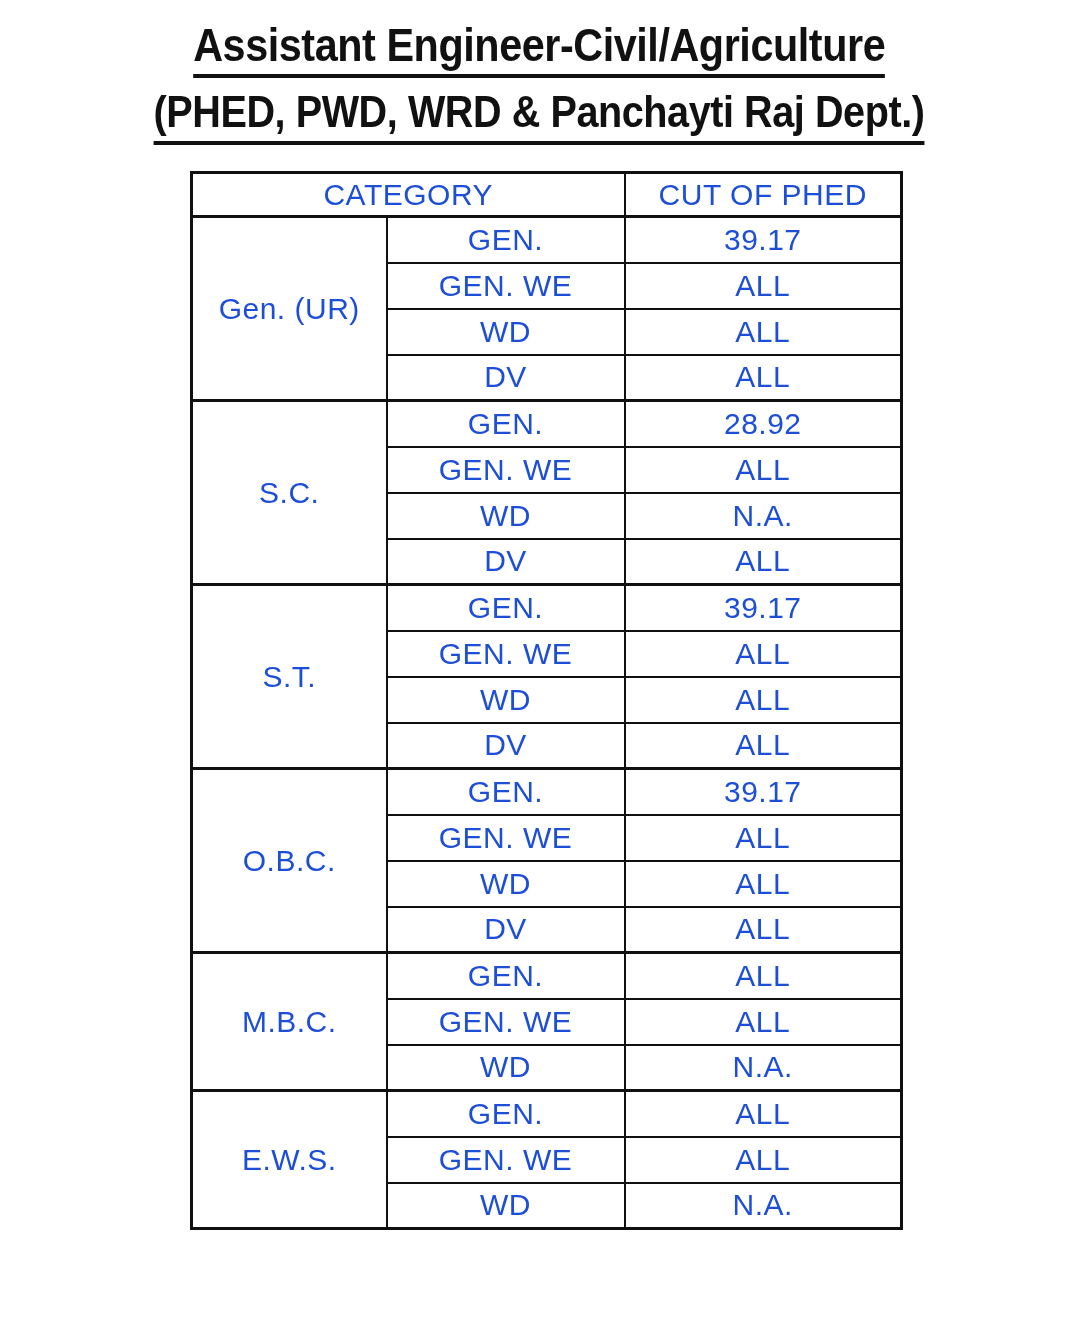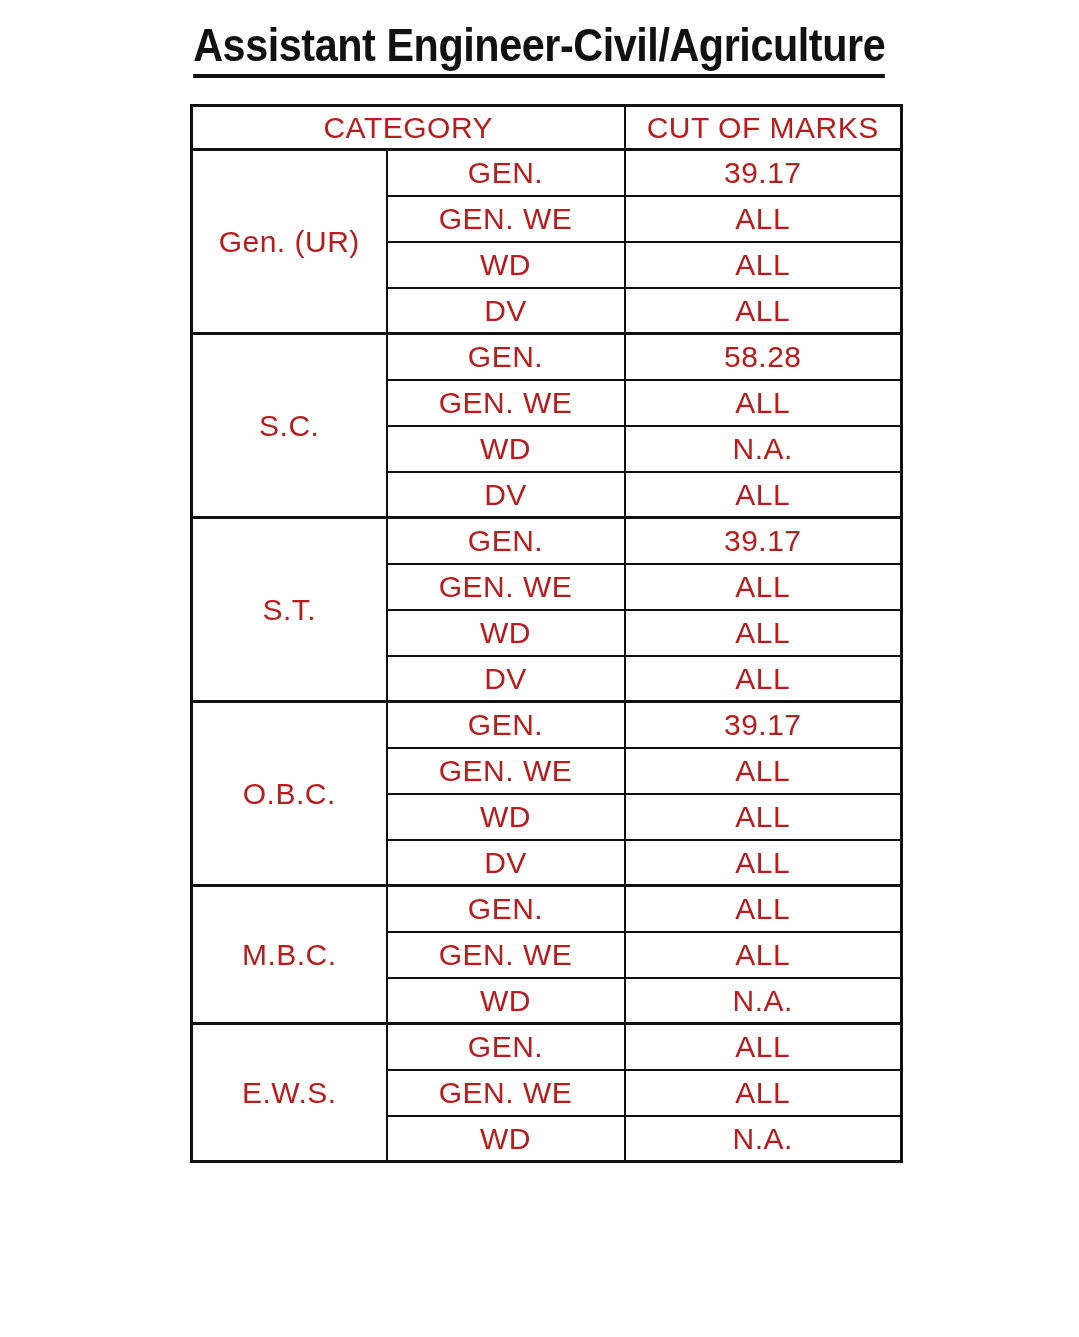--- a/index.html
+++ b/index.html
@@ -51,49 +51,52 @@
   .cutoff-table td {
     border: 2px solid #101010;
     text-align: center;
     vertical-align: middle;
     font-weight: normal;
     font-size: 30px;
     letter-spacing: 0.5px;
     padding: 0;
     height: 46px;
     background: #ffffff;
-    color: #b91c1c;
+    color: #1d4ed8;
   }
   .cutoff-table tr.hdr th { height: 44px; }
   .cutoff-table td.grp { font-size: 30px; }
   .cutoff-table tr.gs th,
   .cutoff-table tr.gs td { border-top-width: 3px; }
 </style>
 </head>
 <body>
 
 <div class="page">
 
   <div class="titles">
     <div class="t-line t1">
       <span>Assistant Engineer-Civil/Agriculture</span>
     </div>
+    <div class="t-line t2">
+      <span>(PHED, PWD, WRD &amp; Panchayti Raj Dept.)</span>
+    </div>
   </div>
 
   <table class="cutoff-table">
     <colgroup>
       <col style="width:195px">
       <col style="width:238px">
       <col style="width:277px">
     </colgroup>
 
     <tbody>
         <tr class="hdr">
       <th colspan="2">CATEGORY</th>
-      <th>CUT OF MARKS</th>
+      <th>CUT OF PHED</th>
     </tr>
 
     <tr class="gs">
       <td class="grp" rowspan="4">Gen. (UR)</td>
       <td>GEN.</td>
       <td>39.17</td>
     </tr>
     <tr>
       <td>GEN. WE</td>
       <td>ALL</td>
@@ -103,21 +106,21 @@
       <td>ALL</td>
     </tr>
     <tr>
       <td>DV</td>
       <td>ALL</td>
     </tr>
 
     <tr class="gs">
       <td class="grp" rowspan="4">S.C.</td>
       <td>GEN.</td>
-      <td>58.28</td>
+      <td>28.92</td>
     </tr>
     <tr>
       <td>GEN. WE</td>
       <td>ALL</td>
     </tr>
     <tr>
       <td>WD</td>
       <td>N.A.</td>
     </tr>
     <tr>

